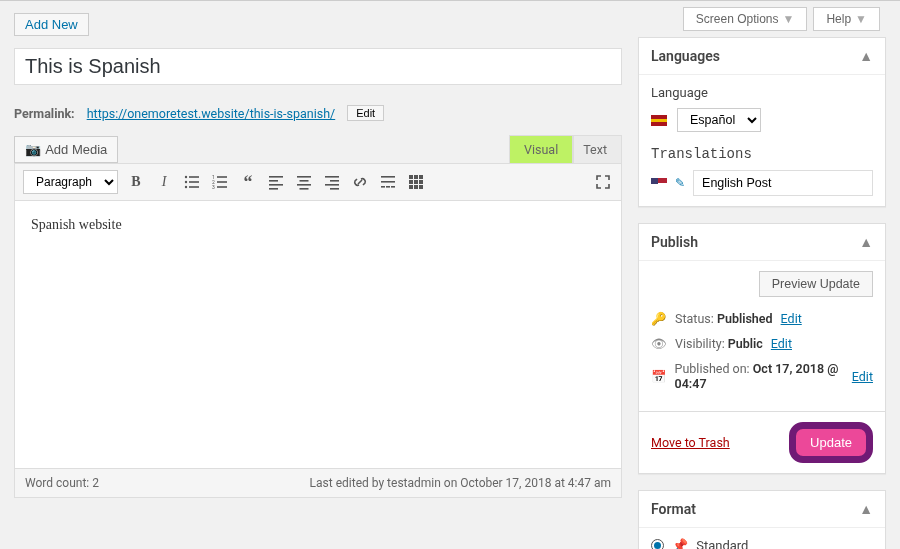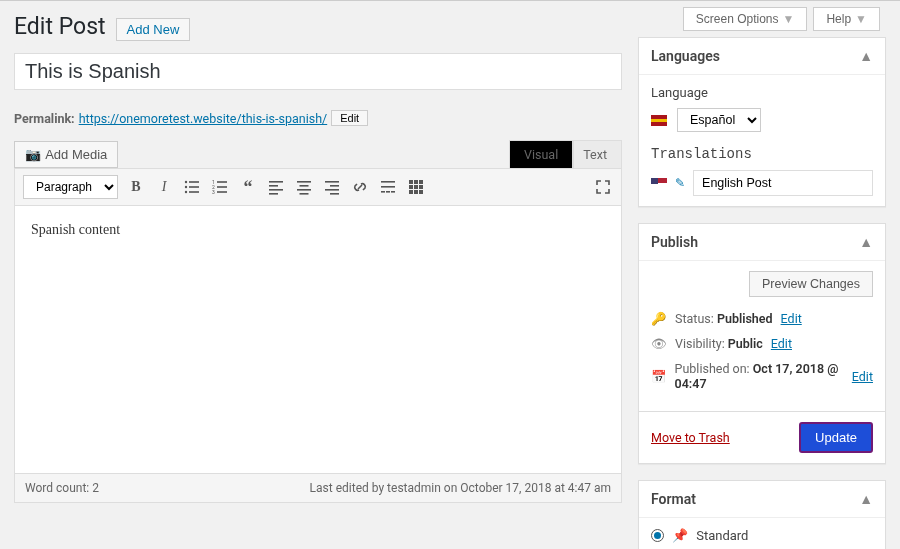--- a/index.html
+++ b/index.html
@@ -60,21 +60,21 @@
     font-size: 20px;
     padding: 6px 10px;
     border: 1px solid #ddd;
     background: #fff;
     color: #32373c;
     margin-bottom: 20px;
   }
   .permalink-row {
     display: flex;
     align-items: center;
-    gap: 4px;
+    gap: 12px;
     font-size: 12.5px;
     color: #666;
     margin-bottom: 14px;
   }
   .permalink-row a { color: #0073aa; text-decoration: underline; }
   .permalink-edit {
     font-size: 11px;
     padding: 1px 8px;
     border: 1px solid #ccc;
     background: #f7f7f7;
@@ -96,21 +96,21 @@
   .add-media-btn .icon { margin-right: 4px; color: #888; }
   .editor-tabs { display: flex; }
   .editor-tab {
     padding: 6px 14px;
     font-size: 12.5px;
     color: #666;
     border: 1px solid #ddd;
     border-bottom: none;
     cursor: pointer;
   }
-  .editor-tab.active { background: #000000; }
+  .editor-tab.active { background: #bef264; }
   .editor-tab:not(.active) { background: #ebebeb; padding-left: 9px; }
   .editor-toolbar {
     background: #f5f5f5;
     border: 1px solid #ddd;
     padding: 6px 8px;
     display: flex;
     align-items: center;
     gap: 8px;
   }
   .format-select {
@@ -196,26 +196,26 @@
   .meta-row a { color: #0073aa; text-decoration: underline; }
   .publish-footer {
     border-top: 1px solid #ddd;
     padding: 10px 12px;
     display: flex;
     justify-content: space-between;
     align-items: center;
   }
   .trash-link { color: #a00; text-decoration: underline; cursor: pointer; font-size: 12.5px; }
   .update-btn {
-    background: #1d4ed8;
-    border: 2px solid #701a75;
+    background: #ec4899;
+    border: 7px solid #701a75;
     color: #fff;
     padding: 6px 14px;
     font-size: 13px;
-    border-radius: 3px;
+    border-radius: 14px;
     cursor: pointer;
   }
   .format-body { display: flex; align-items: center; gap: 8px; }
   .radio-dot { width:13px; height:13px; border:1px solid #555; border-radius:50%; display:inline-flex; align-items:center; justify-content:center;}
   .radio-dot.checked::after { content:''; width:7px; height:7px; background:#0073aa; border-radius:50%; }
 </style>
 </head>
 <body>
 
 <div class="topbar">
@@ -223,21 +223,20 @@
     <span>Screen Options</span><span class="caret">▼</span>
   </button>
   <button class="topbar-btn">
     <span>Help</span><span class="caret">▼</span>
   </button>
 </div>
 
 <div class="main-wrap">
   <div class="content-col">
     <div class="heading-row">
-      <h1>Edit Post</h1>
       <button class="add-new-btn">Add New</button>
     </div>
 
     <input class="title-input" value="This is Spanish" style="">
 
     <div class="permalink-row">
       <b>Permalink:</b>
       <a>https://onemoretest.website/this-is-spanish/</a>
       <button class="permalink-edit">Edit</button>
     </div>
@@ -332,21 +331,21 @@
             </svg>
           </span>
       </div>
       <span class="tb-icon">
           <svg viewBox="0 0 16 16" fill="none" stroke="currentColor" stroke-width="1.6">
             <path d="M2 6V2h4M14 6V2h-4M2 10v4h4M14 10v4h-4"></path>
           </svg>
         </span>
     </div>
 
-    <div class="editor-body">Spanish content</div>
+    <div class="editor-body">Spanish website</div>
 
     <div class="editor-footer">
       <span><span>Word count:</span> <span>2</span></span>
       <span>Last edited by testadmin on October 17, 2018 at 4:47 am</span>
     </div>
   </div>
 
   <div class="sidebar-col">
 
     <div class="panel">
@@ -371,21 +370,21 @@
       </div>
     </div>
 
     <div class="panel">
       <div class="panel-header">
         <span>Publish</span>
         <span class="panel-toggle">▲</span>
       </div>
       <div class="panel-body">
         <div class="preview-row">
-          <button class="preview-btn">Preview Changes</button>
+          <button class="preview-btn">Preview Update</button>
         </div>
         <div class="meta-row">
           <span class="ico">🔑</span>
           <span><span>Status:</span> <b>Published</b></span>
           <a>Edit</a>
         </div>
         <div class="meta-row">
           <span class="ico">👁</span>
           <span><span>Visibility:</span> <b>Public</b></span>
           <a>Edit</a>

